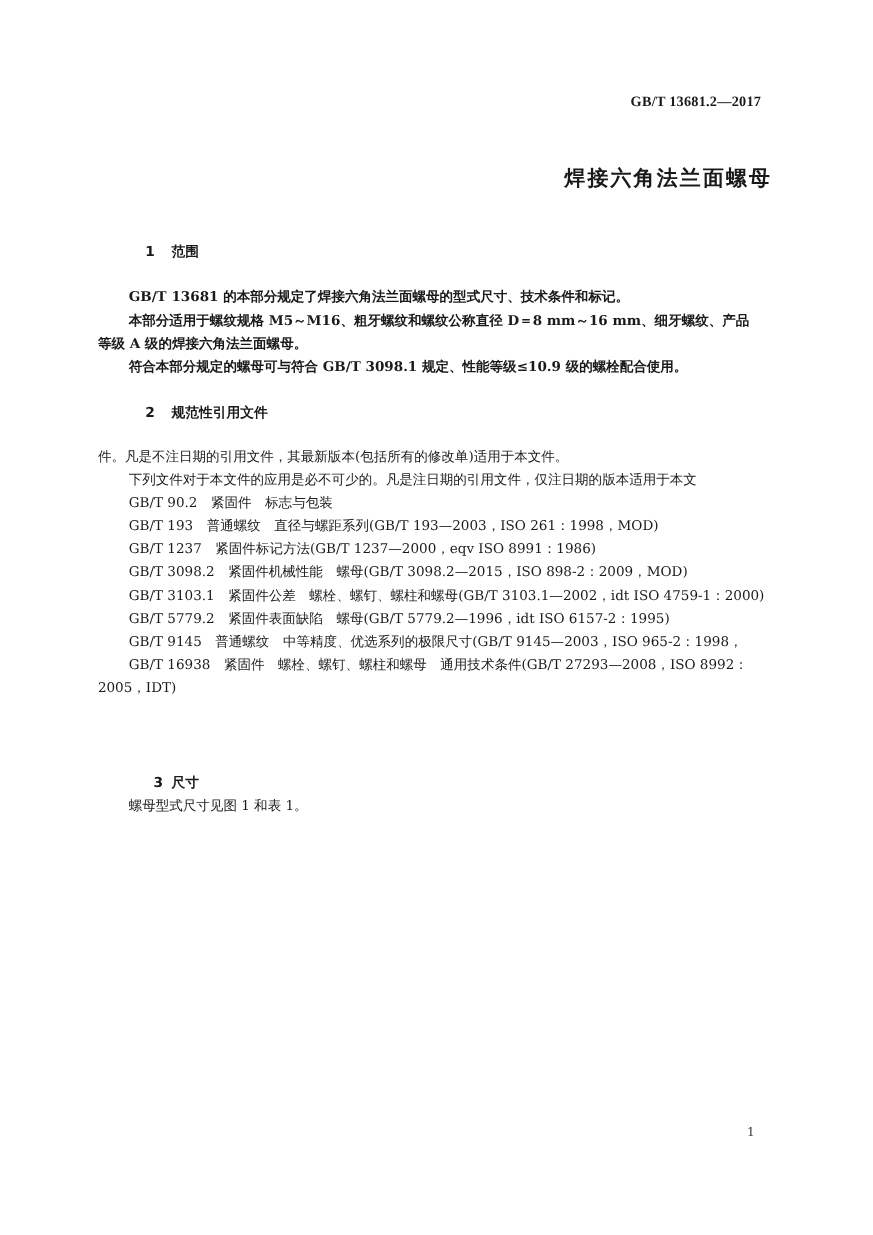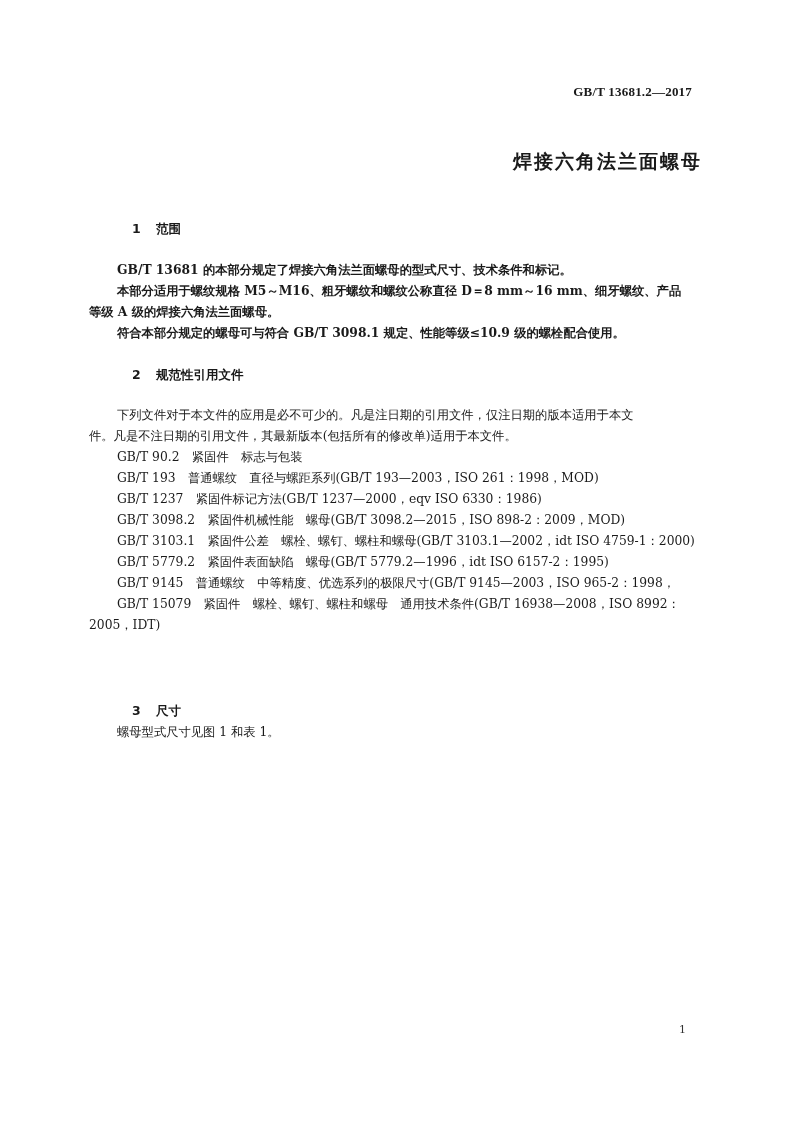--- a/index.html
+++ b/index.html
@@ -31,33 +31,33 @@
   <span class="line indent">GB/T 13681 的本部分规定了焊接六角法兰面螺母的型式尺寸、技术条件和标记。</span>
   <span class="line indent">本部分适用于螺纹规格 M5～M16、粗牙螺纹和螺纹公称直径 D＝8 mm～16 mm、细牙螺纹、产品</span>
   <span class="line">等级 A 级的焊接六角法兰面螺母。</span>
   <span class="line indent">符合本部分规定的螺母可与符合 GB/T 3098.1 规定、性能等级≤10.9 级的螺栓配合使用。</span>
 </div>
 
 <div class="section-heading" style="top:367px;">
   <span class="num">2</span><span>规范性引用文件</span>
 </div>
 <div class="para" style="top:405px;">
+  <span class="line">件。凡是不注日期的引用文件，其最新版本(包括所有的修改单)适用于本文件。</span>
   <span class="line indent">下列文件对于本文件的应用是必不可少的。凡是注日期的引用文件，仅注日期的版本适用于本文</span>
-  <span class="line">件。凡是不注日期的引用文件，其最新版本(包括所有的修改单)适用于本文件。</span>
   <span class="line indent">GB/T 90.2　紧固件　标志与包装</span>
   <span class="line indent">GB/T 193　普通螺纹　直径与螺距系列(GB/T 193—2003，ISO 261：1998，MOD)</span>
-  <span class="line indent">GB/T 1237　紧固件标记方法(GB/T 1237—2000，eqv ISO 6330：1986)</span>
+  <span class="line indent">GB/T 1237　紧固件标记方法(GB/T 1237—2000，eqv ISO 8991：1986)</span>
   <span class="line indent">GB/T 3098.2　紧固件机械性能　螺母(GB/T 3098.2—2015，ISO 898-2：2009，MOD)</span>
   <span class="line indent">GB/T 3103.1　紧固件公差　螺栓、螺钉、螺柱和螺母(GB/T 3103.1—2002，idt ISO 4759-1：2000)</span>
   <span class="line indent">GB/T 5779.2　紧固件表面缺陷　螺母(GB/T 5779.2—1996，idt ISO 6157-2：1995)</span>
   <span class="line indent">GB/T 9145　普通螺纹　中等精度、优选系列的极限尺寸(GB/T 9145—2003，ISO 965-2：1998，</span>
-  <span class="line indent">GB/T 15079　紧固件　螺栓、螺钉、螺柱和螺母　通用技术条件(GB/T 16938—2008，ISO 8992：</span>
+  <span class="line indent">GB/T 16938　紧固件　螺栓、螺钉、螺柱和螺母　通用技术条件(GB/T 27293—2008，ISO 8992：</span>
   <span class="line">2005，IDT)</span>
 </div>
 
-<div class="section-heading" style="top:703px;">
+<div class="section-heading" style="top:703px;text-align:center;">
   <span class="num">3</span><span>尺寸</span>
 </div>
 <div class="para" style="top:722px;">
   <span class="line indent">螺母型式尺寸见图 1 和表 1。</span>
 </div>
 
 <div class="page-number">1</div>
 
 </body></html>

